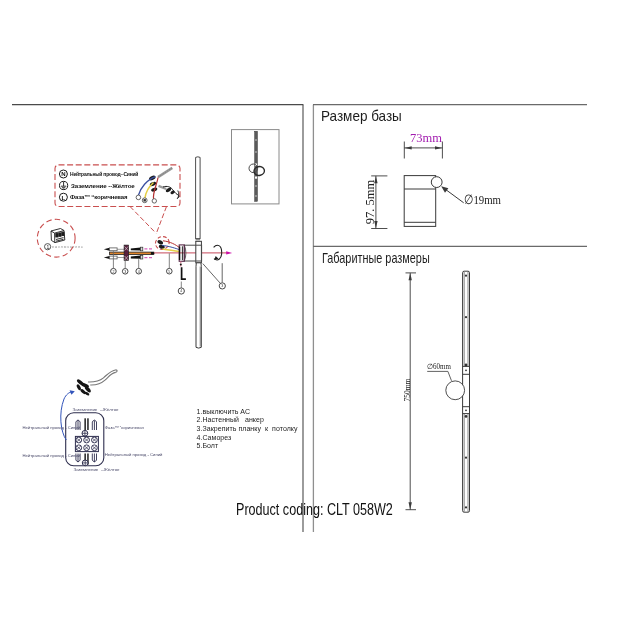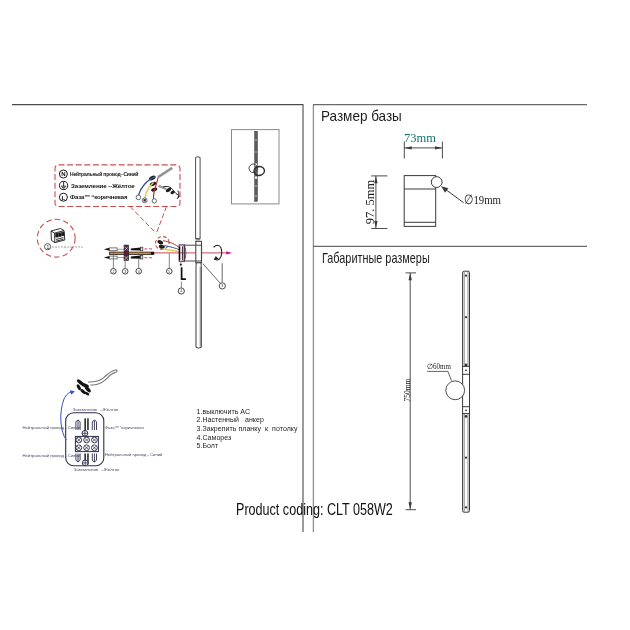--- a/index.html
+++ b/index.html
@@ -305,21 +305,21 @@
     <text x="181.3" y="292.4">4</text>
     <text x="222.3" y="287.3">3</text>
   </g>
 </svg>
 
 <div class="abs hdr" style="left:321px;top:107px;font-size:15px;transform:scaleX(0.9);transform-origin:0 0;white-space:nowrap;">Размер базы</div>
 <div class="abs hdr" style="left:321.5px;top:249px;font-size:15px;transform:scaleX(0.725);transform-origin:0 0;white-space:nowrap;">Габаритные размеры</div>
 
 <div class="abs" style="left:236.3px;top:500.2px;font-size:17px;color:#111;transform:scaleX(0.74);transform-origin:0 0;white-space:nowrap;">Product coding: CLT 058W2</div>
 
-<div class="abs" style="left:404px;top:130.5px;width:38px;text-align:left;font-family:'Liberation Serif',serif;font-size:12.5px;color:#0f766e;">73mm</div>
+<div class="abs" style="left:404px;top:130.5px;width:38px;text-align:right;font-family:'Liberation Serif',serif;font-size:12.5px;color:#a21caf;">73mm</div>
 <div class="abs" style="left:463.5px;top:190.5px;font-family:'Liberation Serif',serif;font-size:13.5px;transform:scaleX(0.8);transform-origin:0 0;white-space:nowrap;color:#222;">∅19mm</div>
 <div class="abs" style="left:369.5px;top:201.5px;font-family:'Liberation Serif',serif;font-size:12.5px;color:#222;transform:translate(-50%,-50%) rotate(-90deg);white-space:nowrap;">97. 5mm</div>
 <div class="abs" style="left:407px;top:389.5px;font-family:'Liberation Serif',serif;font-size:7.5px;color:#222;transform:translate(-50%,-50%) rotate(-90deg);white-space:nowrap;">750mm</div>
 <div class="abs" style="left:427px;top:362.3px;font-family:'Liberation Serif',serif;font-size:7.5px;color:#222;transform:scaleX(0.93);transform-origin:0 0;white-space:nowrap;">∅60mm</div>
 
 <div class="abs" style="left:70px;top:170.8px;font-size:5px;font-weight:bold;color:#111;letter-spacing:-0.2px;">Нейтральный провод--Синий</div>
 <div class="abs" style="left:71px;top:182.3px;font-size:6.2px;font-weight:bold;color:#111;letter-spacing:-0.1px;">Заземление --Жёлтое</div>
 <div class="abs" style="left:70px;top:194px;font-size:6px;font-weight:bold;color:#111;letter-spacing:-0.18px;">Фаза™ “коричневая</div>
 
 <div class="abs" style="left:46.6px;top:244px;font-size:5px;color:#222;">1</div>

